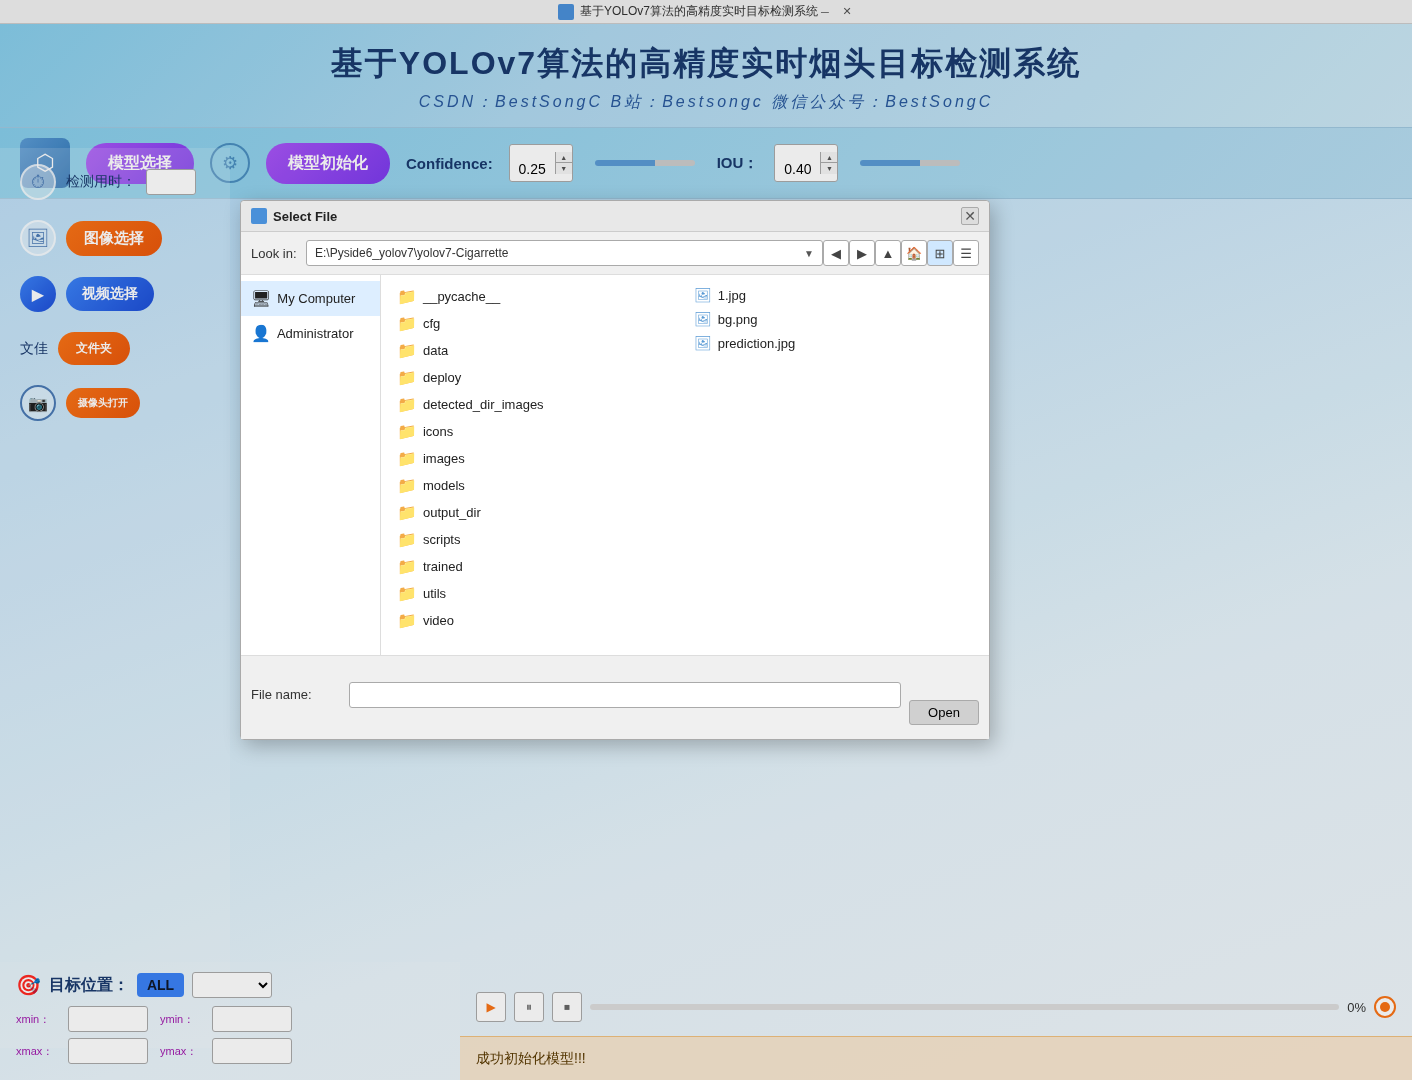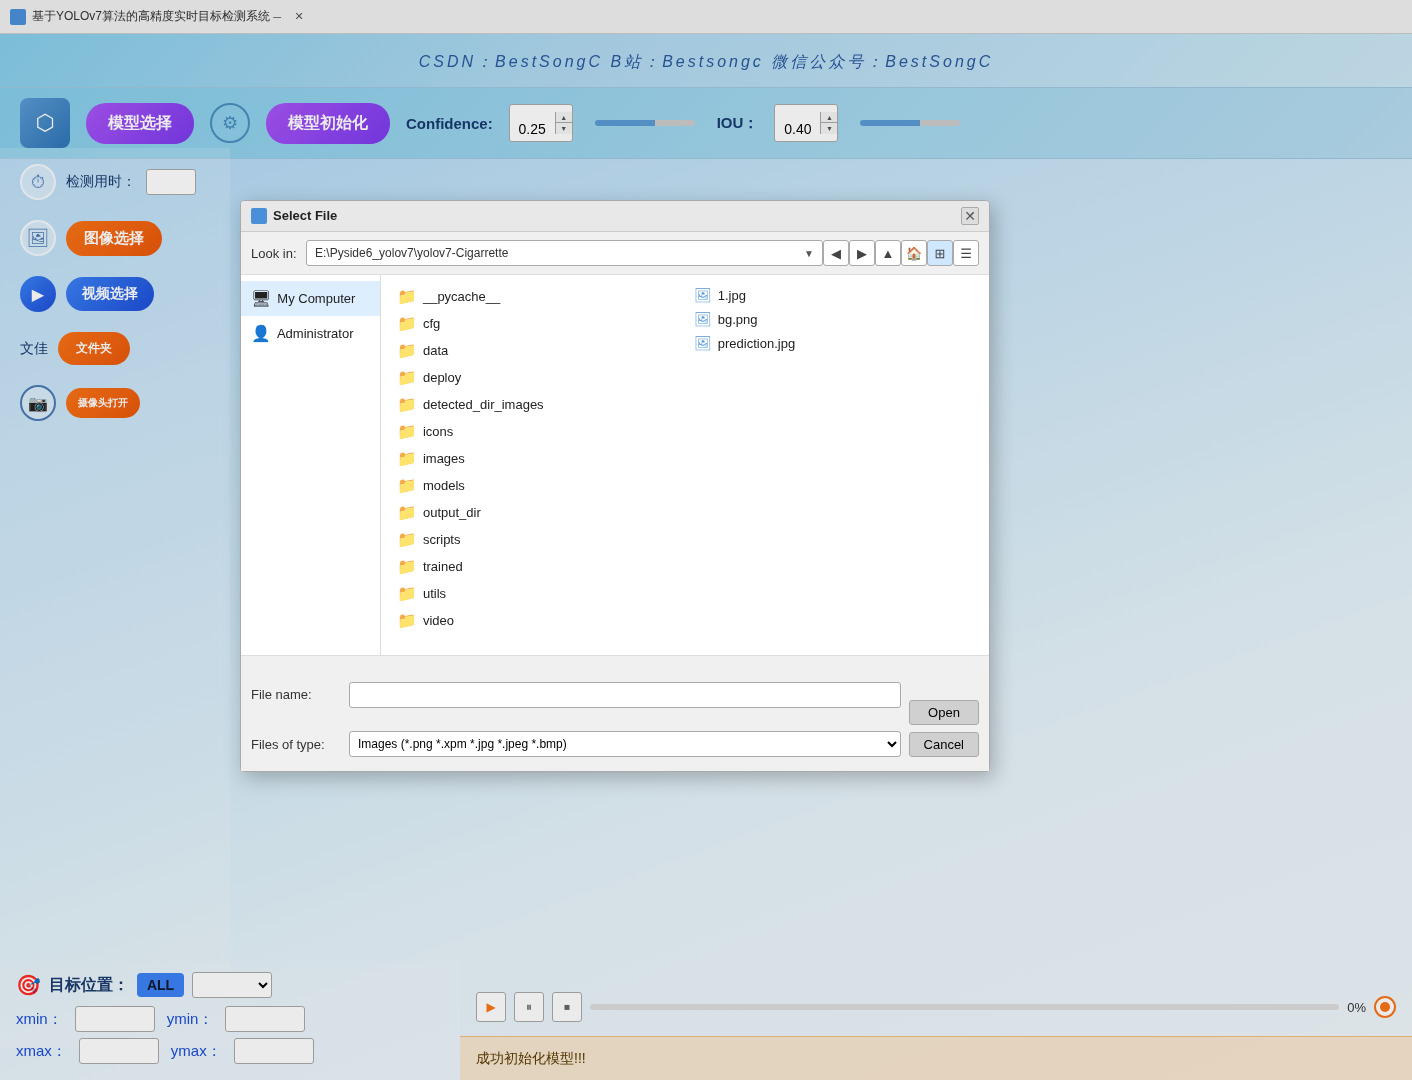--- a/index.html
+++ b/index.html
@@ -8,25 +8,25 @@
       height: 1080px;
       overflow: hidden;
       font-family: "Microsoft YaHei", "SimHei", sans-serif;
       background: linear-gradient(160deg, #a8d4f5 0%, #c5e3f7 30%, #daeef9 55%, #e8f4fb 70%, #f0f7fb 100%);
       position: relative;
     }
 
     
     .title-bar {
       background: #f0f0f0;
-      height: 34px;
-      display: flex;
-      align-items: center;
-      justify-content: flex-start;
-      padding: 0 10px;
+      height: 24px;
+      display: flex;
+      align-items: center;
+      justify-content: center;
+      padding: 0 28px;
       border-bottom: 1px solid #ccc;
     }
     .title-bar-left {
       display: flex;
       align-items: center;
       gap: 6px;
       font-size: 12px;
       color: #333;
     }
     .title-bar-icon {
@@ -290,22 +290,22 @@
       border-radius: 3px;
       font-size: 13px;
     }
     .coord-row {
       display: flex;
       align-items: center;
       gap: 12px;
       margin-bottom: 6px;
     }
     .coord-label {
-      font-size: 15px;
-      color: #1d4ed8;
+      font-size: 11px;
+      color: #a21caf;
       min-width: 40px;
     }
     .coord-input {
       width: 80px; height: 26px;
       border: 1px solid #aaa;
       background: white;
       border-radius: 3px;
     }
 
     
@@ -381,21 +381,21 @@
       background: #e8e8e8;
       border-bottom: 1px solid #ccc;
       padding: 6px 10px;
       display: flex;
       align-items: center;
       justify-content: space-between;
       border-radius: 4px 4px 0 0;
     }
     .dialog-title-left {
       display: flex;
-      align-items: flex-start;
+      align-items: center;
       gap: 6px;
       font-size: 13px;
       font-weight: bold;
       color: #222;
     }
     .dialog-title-icon {
       width: 16px; height: 16px;
       background: #4a90d9;
       border-radius: 2px;
     }
@@ -564,20 +564,21 @@
     <div class="title-bar-icon"></div>
     <span>基于YOLOv7算法的高精度实时目标检测系统</span>
   </div>
   <div class="title-bar-controls">
     <span class="title-ctrl">─</span>
     <span class="title-ctrl">✕</span>
   </div>
 </div>
 
 <div class="header-section">
+  <div class="header-title">基于YOLOv7算法的高精度实时烟头目标检测系统</div>
   <div class="header-subtitle">CSDN：BestSongC   B站：Bestsongc   微信公众号：BestSongC</div>
 </div>
 
 <div class="toolbar">
   <div class="toolbar-cube">⬡</div>
   <button class="btn-model-select">模型选择</button>
   <div class="toolbar-gear">⚙</div>
   <button class="btn-model-init">模型初始化</button>
   <span class="toolbar-label">Confidence:</span>
   <div class="toolbar-spinbox">
@@ -777,20 +778,15 @@
         </div>
       </div>
     </div>
 
     <div class="dialog-footer">
       <div class="footer-row">
         <span class="footer-label">File name:</span>
         <input class="footer-input" value="" style="">
         <button class="btn-open">Open</button>
       </div>
-      <div class="footer-row">
-        <span class="footer-label">Files of type:</span>
-        <select class="footer-select"><option>Images (*.png *.xpm *.jpg *.jpeg *.bmp)</option></select>
-        <button class="btn-cancel">Cancel</button>
-      </div>
     </div>
   </div>
 </div>
 
 </body></html>

